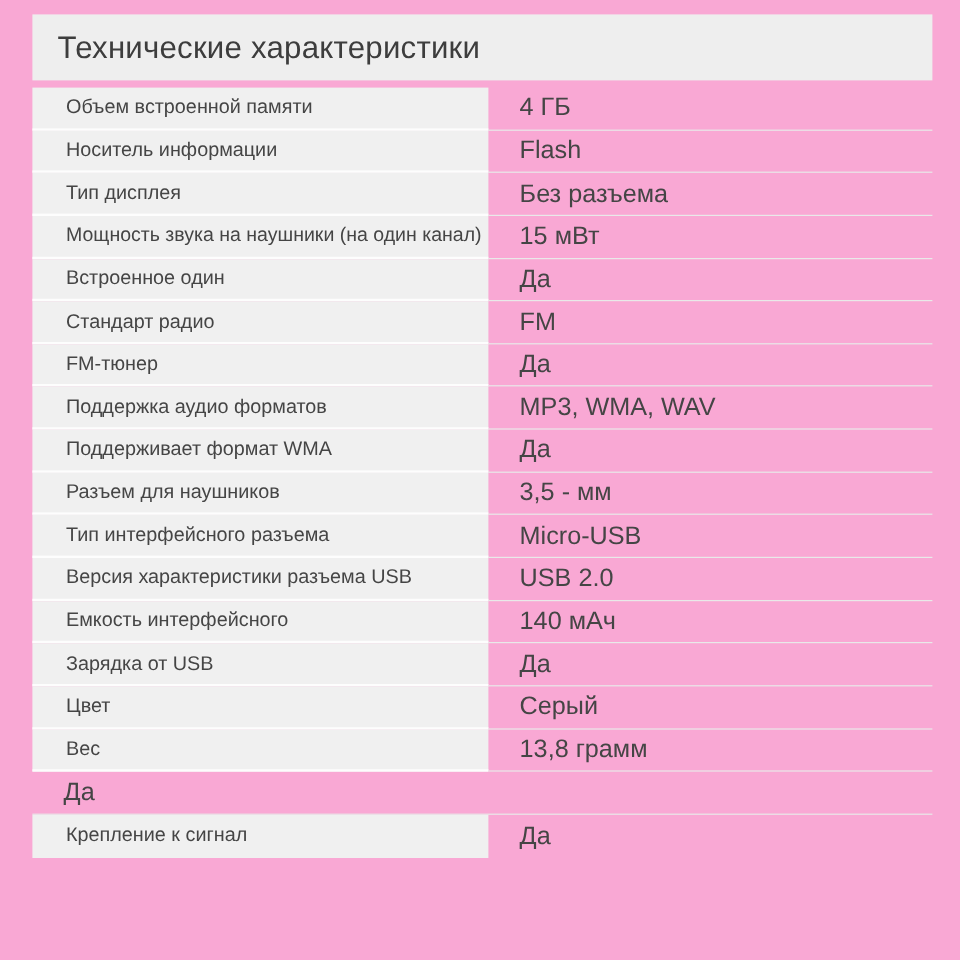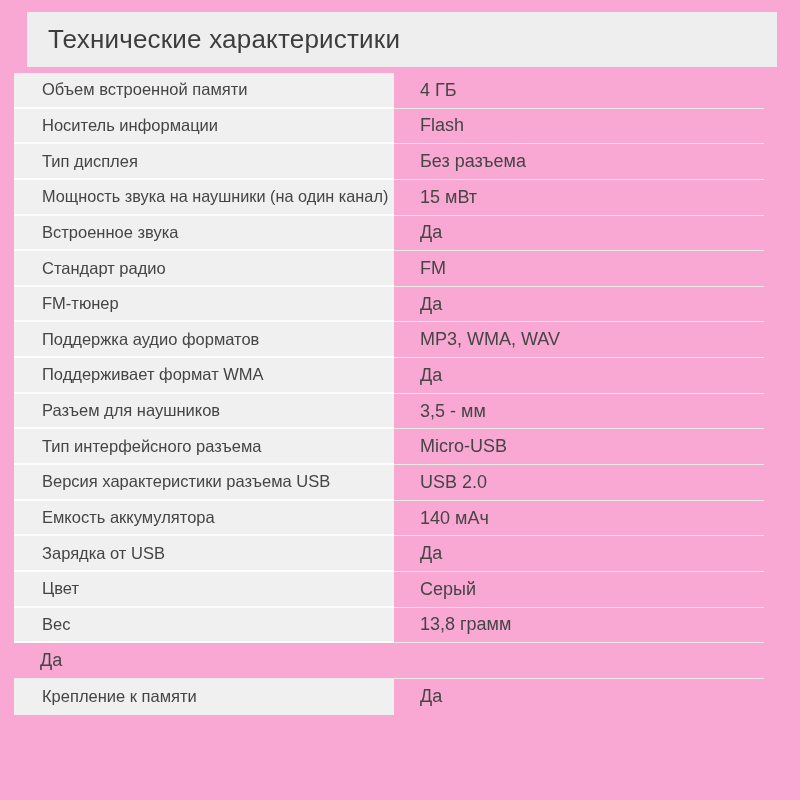--- a/index.html
+++ b/index.html
@@ -29,21 +29,21 @@
   }
   .spec-title {
     font-size: 26px;
     font-weight: 400;
     color: #3d3d3d;
     letter-spacing: 0.2px;
     white-space: nowrap;
   }
   .spec-table {
     position: absolute;
-    left: 14px;
+    left: 27px;
     top: 73px;
     width: 750px;
   }
   .spec-row {
     display: flex;
     height: 35.65px;
   }
   .spec-label-cell {
     width: 380px;
     box-sizing: border-box;
@@ -66,21 +66,21 @@
   .spec-row:last-child .spec-value-cell { border-bottom: none; }
   .spec-label-text {
     display: inline-block;
     font-size: 16.5px;
     color: #454545;
     white-space: nowrap;
     transform-origin: left center;
   }
   .spec-value-text {
     display: inline-block;
-    font-size: 18px;
+    font-size: 21px;
     color: #454545;
     white-space: nowrap;
   }
 </style>
 </head>
 <body>
 
 <div class="page">
 
   <div class="spec-header">
@@ -120,21 +120,21 @@
       <div class="spec-label-cell">
         <span class="spec-label-text" style="transform: scaleX(0.986);">Мощность звука на наушники (на один канал)</span>
       </div>
       <div class="spec-value-cell">
         <span class="spec-value-text">15 мВт</span>
       </div>
     </div>
 
     <div class="spec-row">
       <div class="spec-label-cell">
-        <span class="spec-label-text">Встроенное звука</span>
+        <span class="spec-label-text">Встроенное один</span>
       </div>
       <div class="spec-value-cell">
         <span class="spec-value-text">Да</span>
       </div>
     </div>
 
     <div class="spec-row">
       <div class="spec-label-cell">
         <span class="spec-label-text">Стандарт радио</span>
       </div>
@@ -192,21 +192,21 @@
       <div class="spec-label-cell">
         <span class="spec-label-text">Версия характеристики разъема USB</span>
       </div>
       <div class="spec-value-cell">
         <span class="spec-value-text">USB 2.0</span>
       </div>
     </div>
 
     <div class="spec-row">
       <div class="spec-label-cell">
-        <span class="spec-label-text">Емкость аккумулятора</span>
+        <span class="spec-label-text">Емкость интерфейсного</span>
       </div>
       <div class="spec-value-cell">
         <span class="spec-value-text">140 мАч</span>
       </div>
     </div>
 
     <div class="spec-row">
       <div class="spec-label-cell">
         <span class="spec-label-text">Зарядка от USB</span>
       </div>
@@ -235,21 +235,21 @@
     </div>
 
     <div class="spec-row">
       <div class="spec-value-cell">
         <span class="spec-value-text">Да</span>
       </div>
     </div>
 
     <div class="spec-row">
       <div class="spec-label-cell">
-        <span class="spec-label-text">Крепление к памяти</span>
+        <span class="spec-label-text">Крепление к сигнал</span>
       </div>
       <div class="spec-value-cell">
         <span class="spec-value-text">Да</span>
       </div>
     </div>
   </div>
 
 </div>
 
 </body></html>

